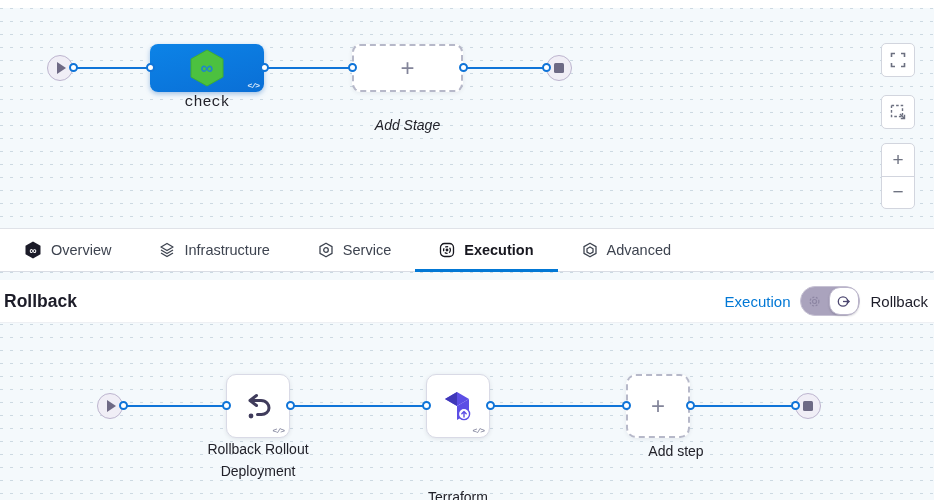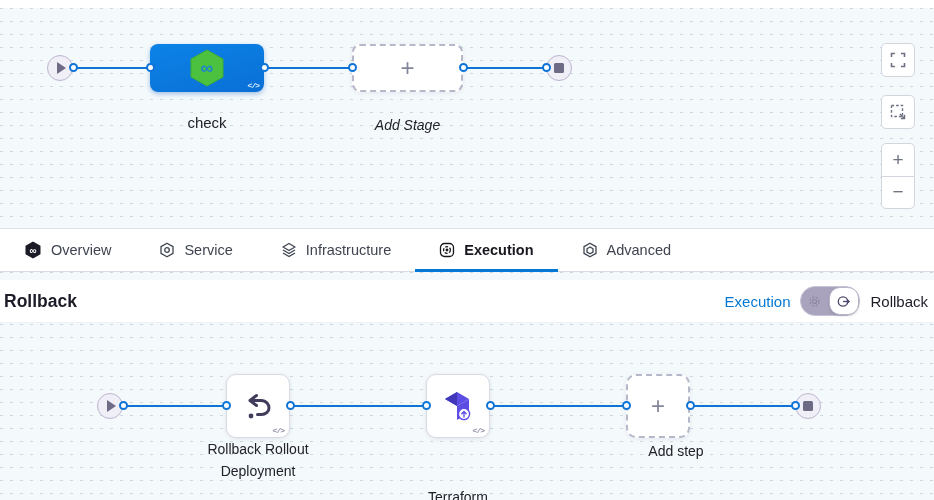--- a/index.html
+++ b/index.html
@@ -93,21 +93,21 @@
   <div class="edge" style="left:264px; top:59px; width:88px;"></div>
   <div class="edge" style="left:463px; top:59px; width:83px;"></div>
 
   <div class="stage-box">
     <svg width="34" height="38" viewBox="0 0 34 38">
       <polygon points="17,1 33,10 33,28 17,37 1,28 1,10" fill="#4cc13f" stroke="#3fae33" stroke-width="1"></polygon>
       <text x="17" y="25" text-anchor="middle" font-size="18" font-weight="bold" fill="#1f86c9">∞</text>
     </svg>
     <span class="code-tag">&lt;/&gt;</span>
   </div>
-  <div class="node-label stage-label" style="left:150px; top:104px; width:114px;">check</div>
+  <div class="node-label stage-label" style="left:150px; top:84px; width:114px;font-family:Liberation Mono, monospace;">check</div>
 
   <div class="dashed-box" style="left:352px; top:36px; width:111px; height:48px;">
     <span>+</span>
   </div>
   <div class="node-label" style="left:352px; top:106px; width:111px;font-style:italic;">Add Stage</div>
 
   <div class="terminal" style="left:546px; top:47px;">
     <div class="stop-sq"></div>
   </div>
 
@@ -147,34 +147,34 @@
 
   <div class="tab">
     <svg width="18" height="18" viewBox="0 0 18 18">
       <polygon points="9,0.5 16.5,4.8 16.5,13.2 9,17.5 1.5,13.2 1.5,4.8" fill="#1b1b28"></polygon>
       <text x="9" y="12.5" text-anchor="middle" font-size="10" font-weight="bold" fill="#fff">∞</text>
     </svg>
     <span>Overview</span>
   </div>
 
   <div class="tab">
-    <svg width="16" height="16" viewBox="0 0 16 16" fill="none" stroke="#3e4450" stroke-width="1.3">
-      <polygon points="8,1.2 14,4.6 14,11.4 8,14.8 2,11.4 2,4.6" stroke-linejoin="round"></polygon>
-      <circle cx="8" cy="8" r="2.3"></circle>
-    </svg>
-    <span>Service</span>
-  </div>
-
-  <div class="tab">
     <svg width="16" height="16" viewBox="0 0 16 16" fill="none" stroke="#3e4450" stroke-width="1.3" stroke-linejoin="round">
       <polygon points="8,1.5 14,5 8,8.5 2,5"></polygon>
       <polyline points="2,8 8,11.5 14,8"></polyline>
       <polyline points="2,11 8,14.5 14,11"></polyline>
     </svg>
     <span>Infrastructure</span>
+  </div>
+
+  <div class="tab">
+    <svg width="16" height="16" viewBox="0 0 16 16" fill="none" stroke="#3e4450" stroke-width="1.3">
+      <polygon points="8,1.2 14,4.6 14,11.4 8,14.8 2,11.4 2,4.6" stroke-linejoin="round"></polygon>
+      <circle cx="8" cy="8" r="2.3"></circle>
+    </svg>
+    <span>Service</span>
   </div>
 
   <div class="tab active">
     <svg width="16" height="16" viewBox="0 0 16 16" fill="none" stroke="#17171f" stroke-width="1.3">
       <rect x="1.5" y="1.5" width="13" height="13" rx="4"></rect>
       <circle cx="8" cy="8" r="3.4" stroke-dasharray="3 1.6"></circle>
       <circle cx="8" cy="8" r="0.8" fill="#17171f"></circle>
     </svg>
     <span>Execution</span>
     <div class="tab-underline"></div>

